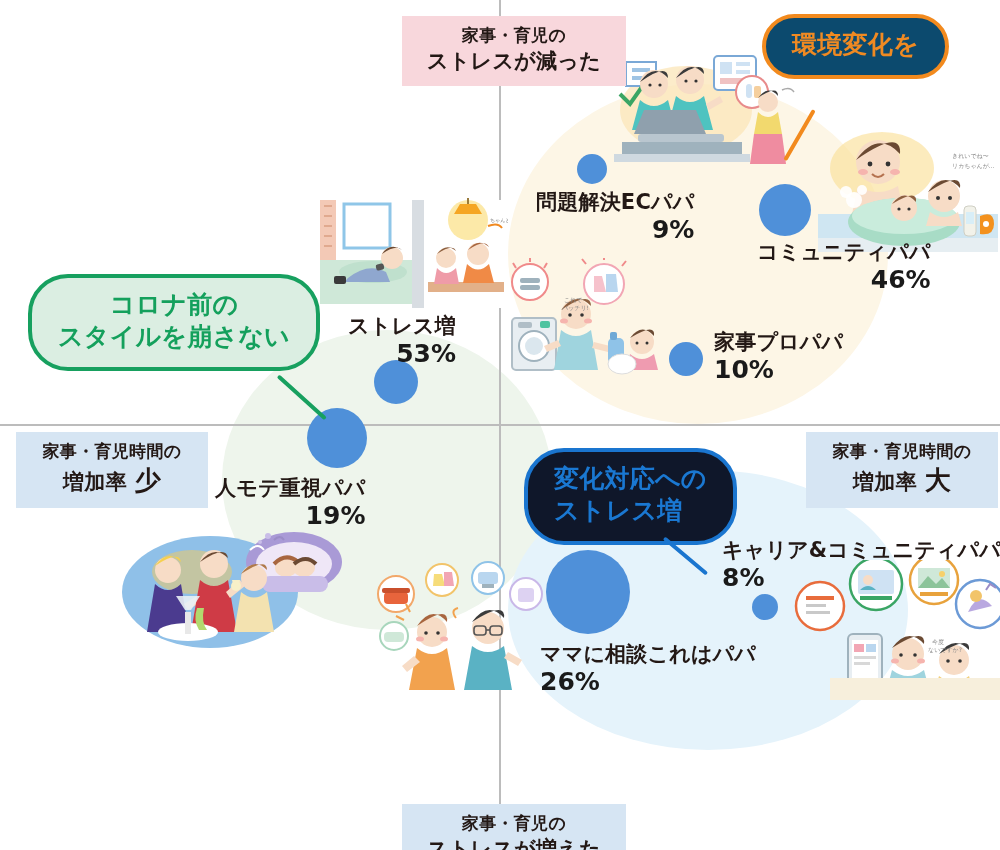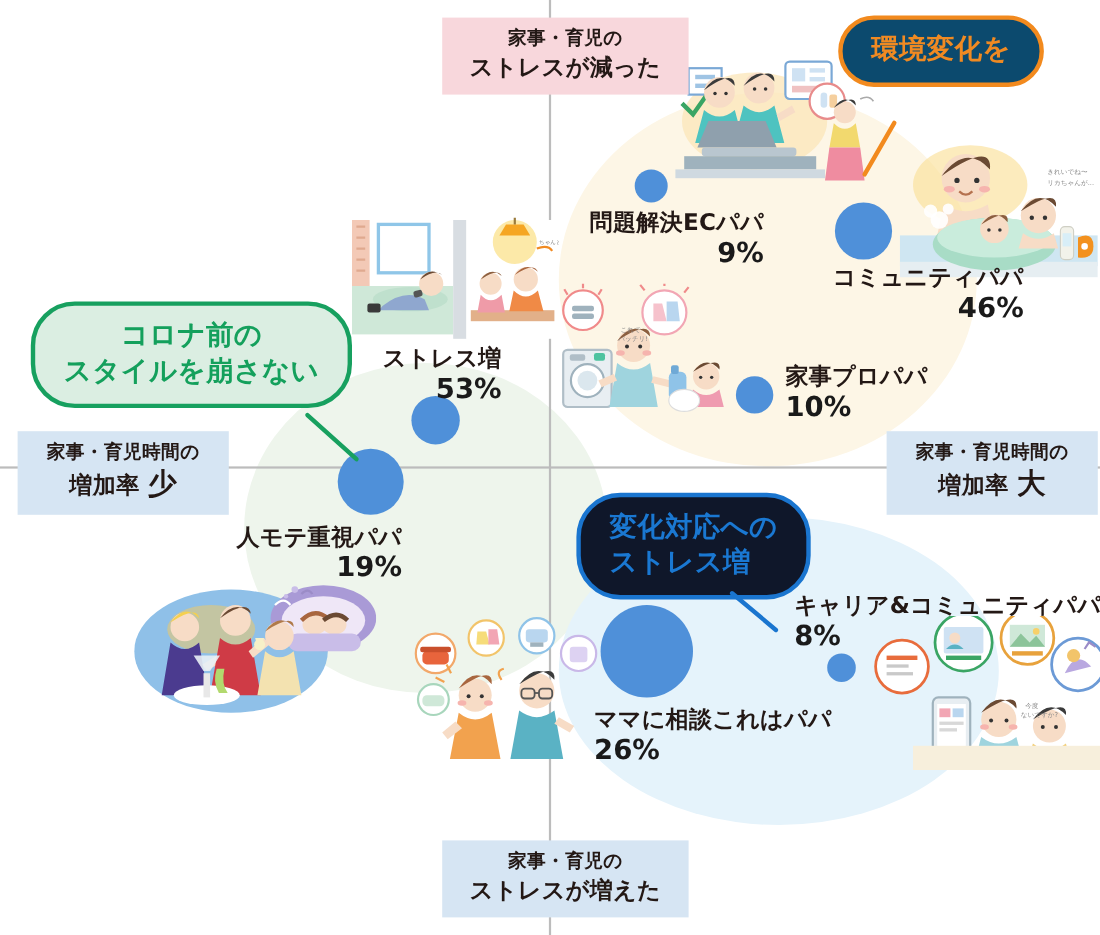--- a/index.html
+++ b/index.html
@@ -22,21 +22,21 @@
   .axis.horiz{height:2px;left:0;right:0;top:424px;}
 
   
   .endlabel{
     position:absolute;z-index:6;text-align:center;
     padding:9px 14px 11px;line-height:1.25;
     letter-spacing:.02em;
   }
   .endlabel .l1{font-size:17px;font-weight:700;display:block;}
   .endlabel .l2{font-size:21px;font-weight:700;display:block;margin-top:2px;}
-  .endlabel.blue{background:#d6e5f3;}
+  .endlabel.blue{background:#d6e5f3;margin-top:40px;}
   .endlabel.pink{background:#f8d7dc;}
   .endlabel .big{font-size:26px;font-weight:700;}
 
   
   .callout{position:absolute;z-index:9;}
   .callout .body{
     border-radius:40px;border:4px solid;
     padding:11px 26px 14px;line-height:1.28;
     font-weight:700;font-size:25px;letter-spacing:.01em;
     white-space:nowrap;

